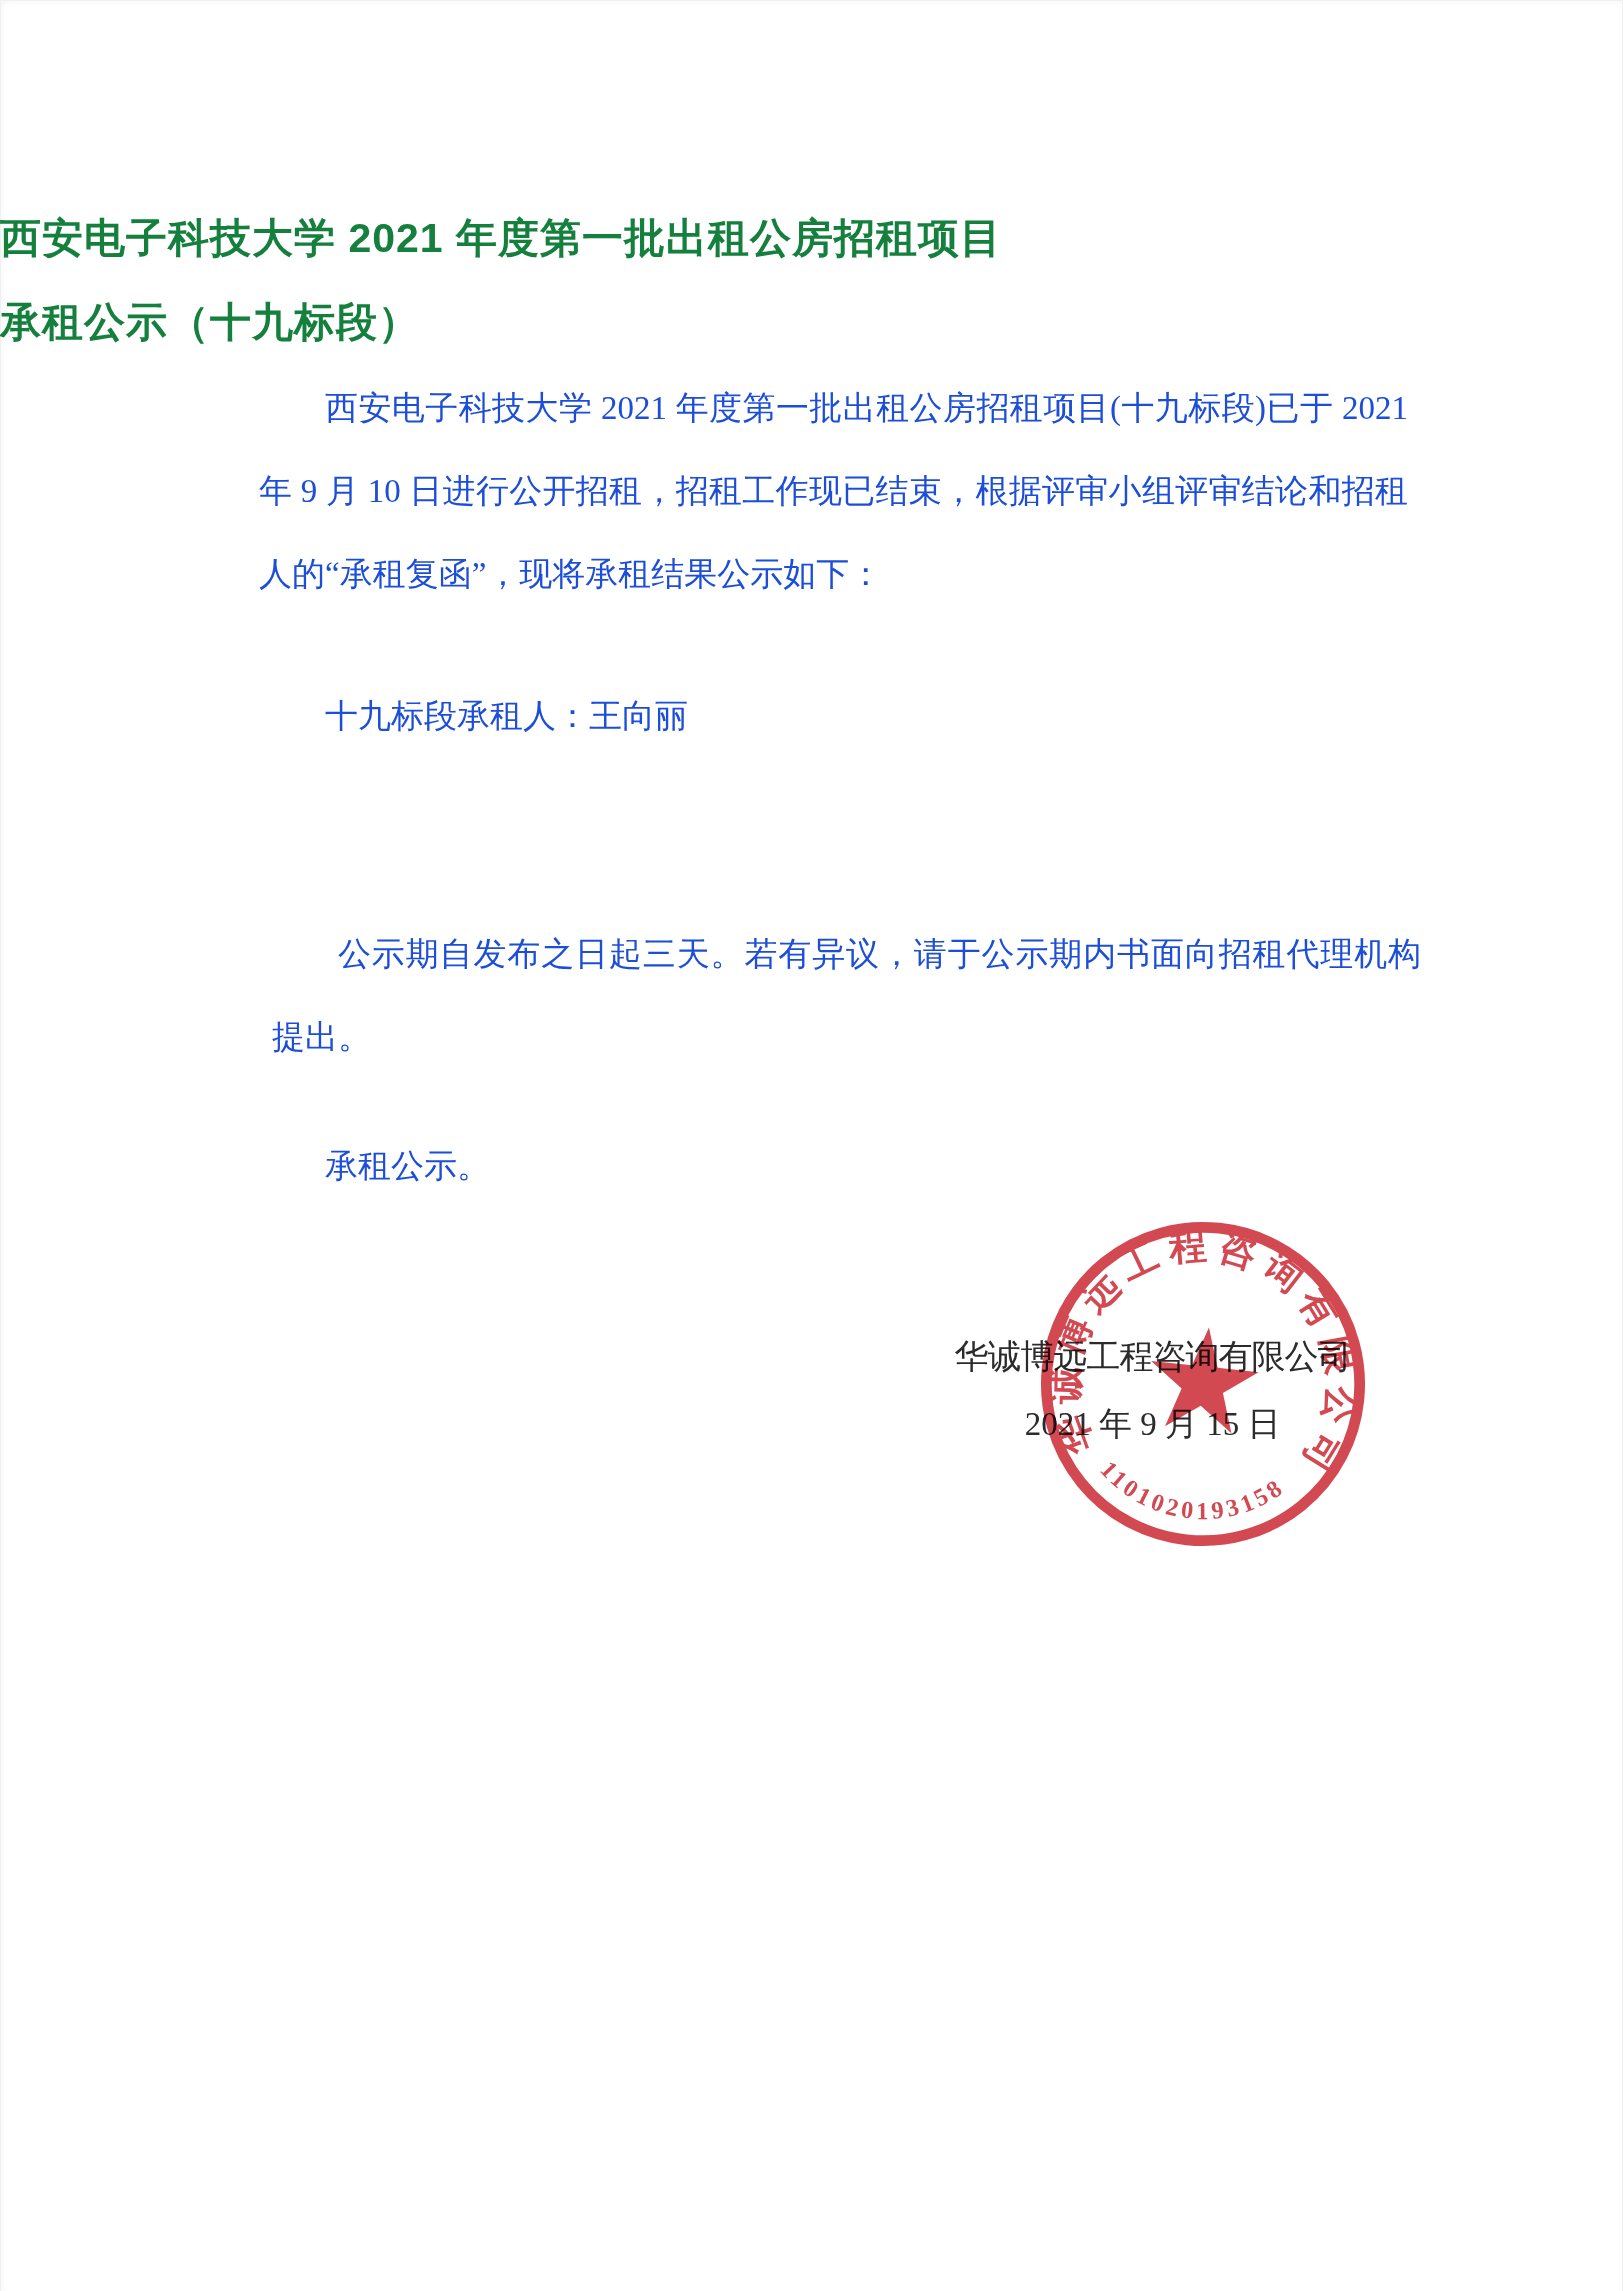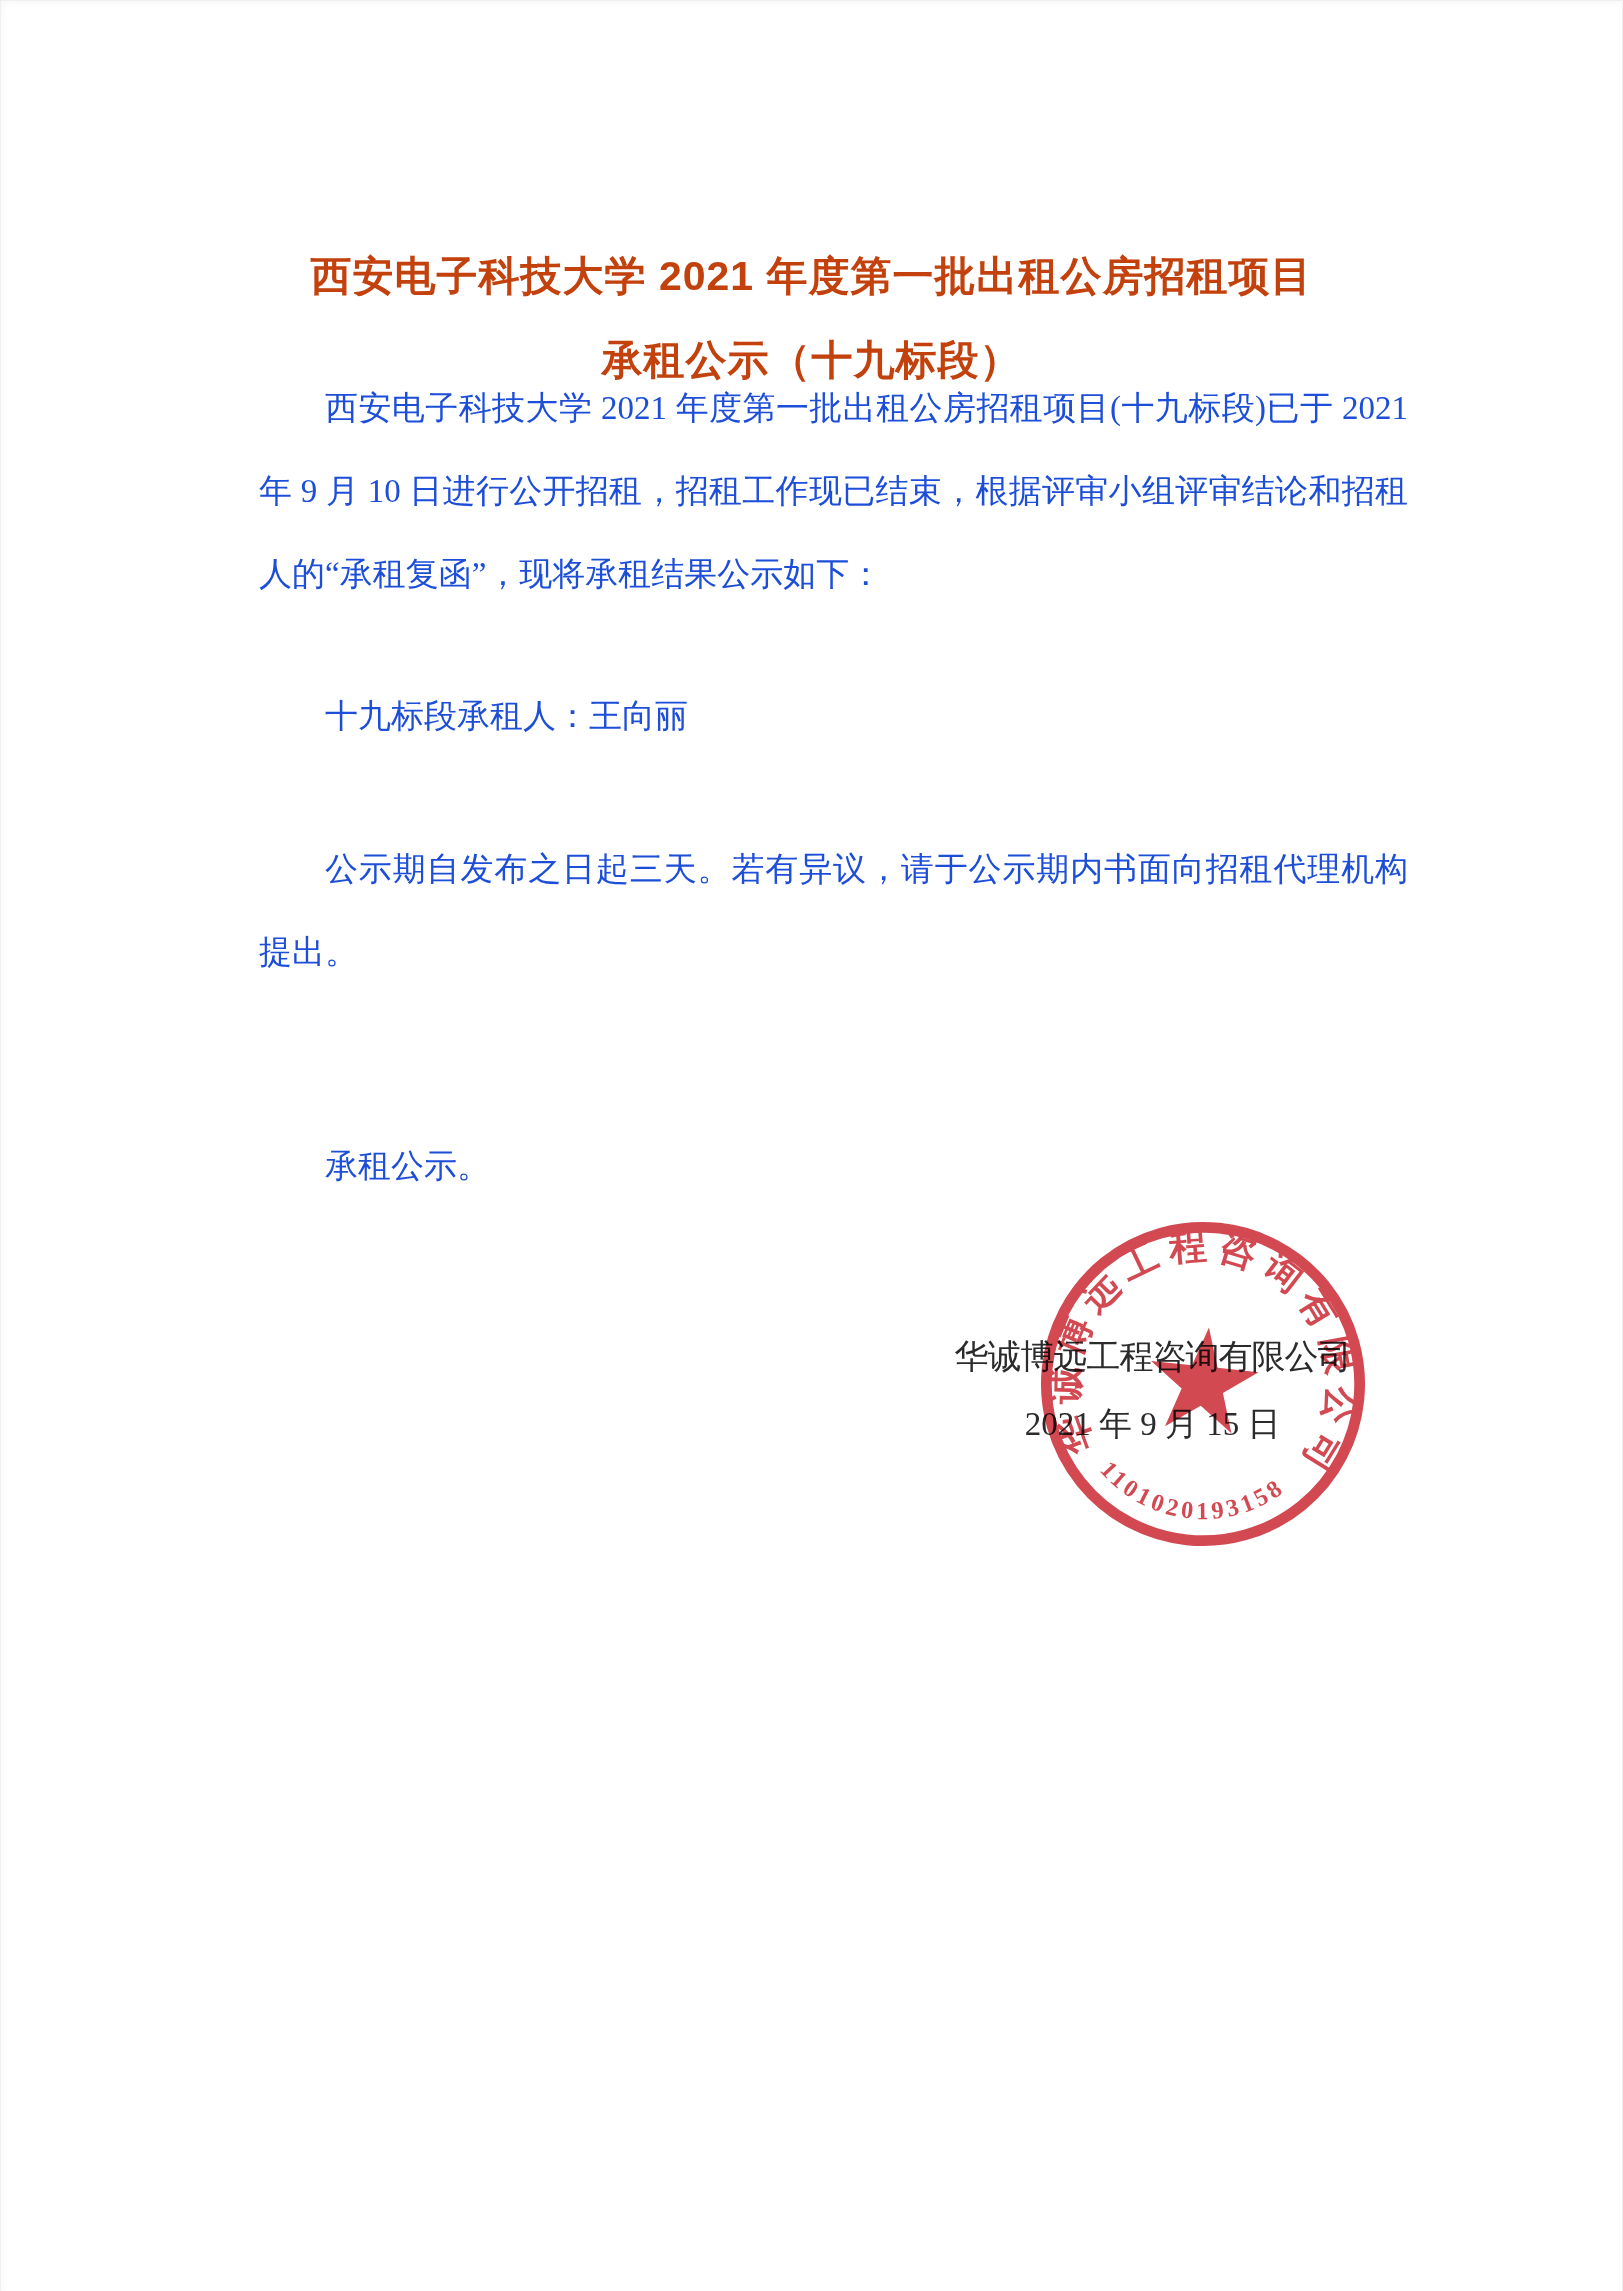--- a/index.html
+++ b/index.html
@@ -15,44 +15,43 @@
     background: #ffffff;
     box-shadow: inset 0 0 0 1px #f0f0f0, inset 2.9px 2.9px 7.8px rgba(0,0,0,0.03);
     overflow: hidden;
     font-family: "Liberation Serif", "DejaVu Serif", serif;
     color: #262626;
   }
   .title-line {
     position: absolute;
     left: 0;
     right: 0;
-    text-align: center;
+    text-align: left;
     font-family: "Liberation Sans", "DejaVu Sans", sans-serif;
     font-weight: bold;
     font-size: 41px;
     line-height: 55px;
-    color: #c2410c;
+    color: #15803d;
     letter-spacing: 1px;
-    margin-top: 38px;
   }
   .title-line-1 { top: 211px; }
   .title-line-2 { top: 295px; }
   .body-para {
     position: absolute;
     left: 259px;
     width: 1149px;
     font-size: 33px;
     line-height: 83px;
     text-align: justify;
     text-indent: 2em;
     color: #1d4ed8;
   }
   .para-intro   { top: 367px; }
   .para-winner  { top: 693px; line-height: 47px; }
-  .para-object  { top: 828px; }
+  .para-object  { top: 913px; margin-left: 13px; }
   .para-closing { top: 1143px; line-height: 47px; }
   .signature {
     position: absolute;
     left: 878px;
     top: 1335px;
     width: 549px;
     text-align: center;
     color: #2b2b2b;
   }
   .sig-company {

